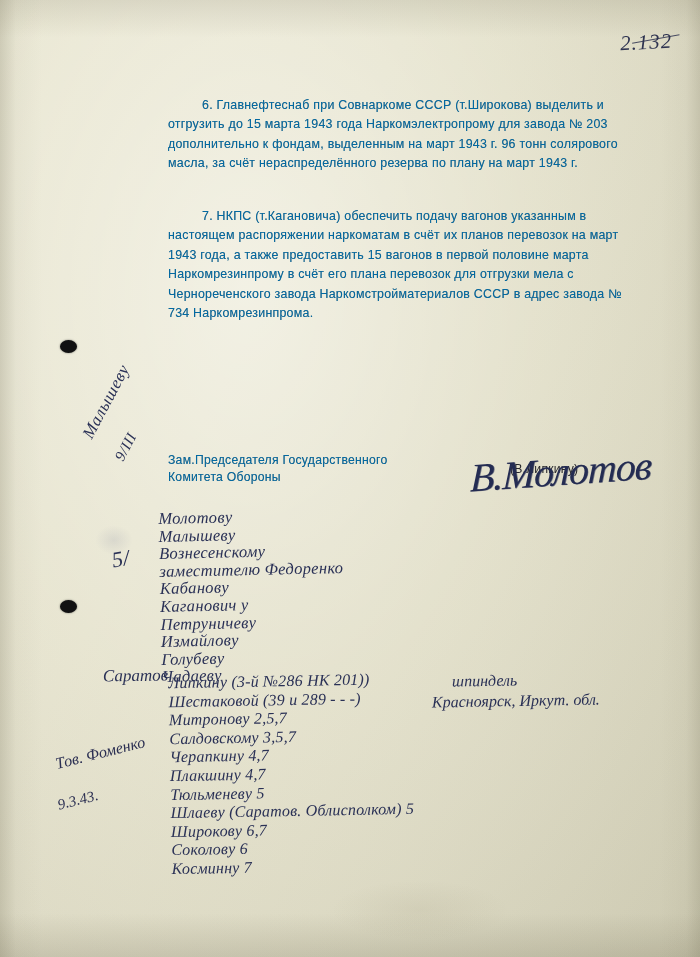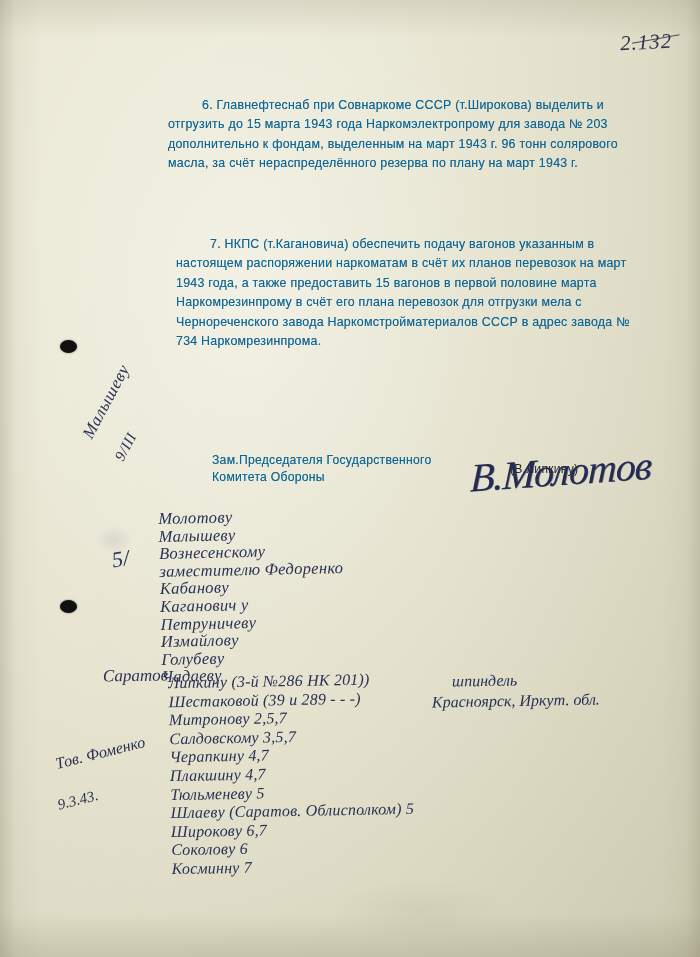--- a/index.html
+++ b/index.html
@@ -45,34 +45,32 @@
     white-space: pre-wrap;
     text-shadow: 0 0 0.6px rgba(40,40,45,0.45);
   }
   #para6 {
     left: 168px;
     top: 96px;
     width: 455px;
     text-indent: 34px;
   }
   #para7 {
-    left: 176px;
+    left: 168px;
     top: 207px;
     width: 455px;
     text-indent: 34px;
-    margin-top: 28px;
   }
   #signblock {
     left: 168px;
     top: 452px;
     width: 250px;
     line-height: 17px;
     font-size: 12.2px;
     text-indent: 0;
-    margin-left: 44px;
   }
   #signer-name {
     position: absolute;
     left: 510px;
     top: 462px;
     color: #26262b;
     font-family: "Liberation Sans", sans-serif;
     font-size: 12.2px;
     letter-spacing: 0.2px;
   }

